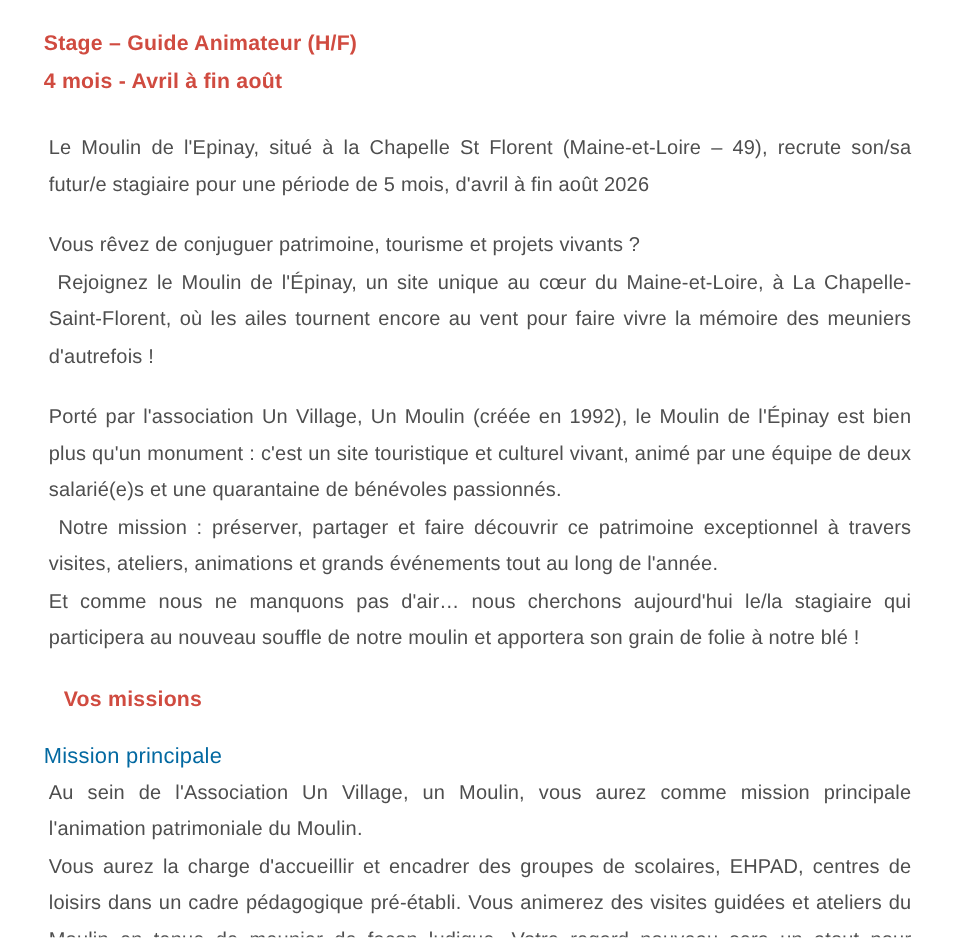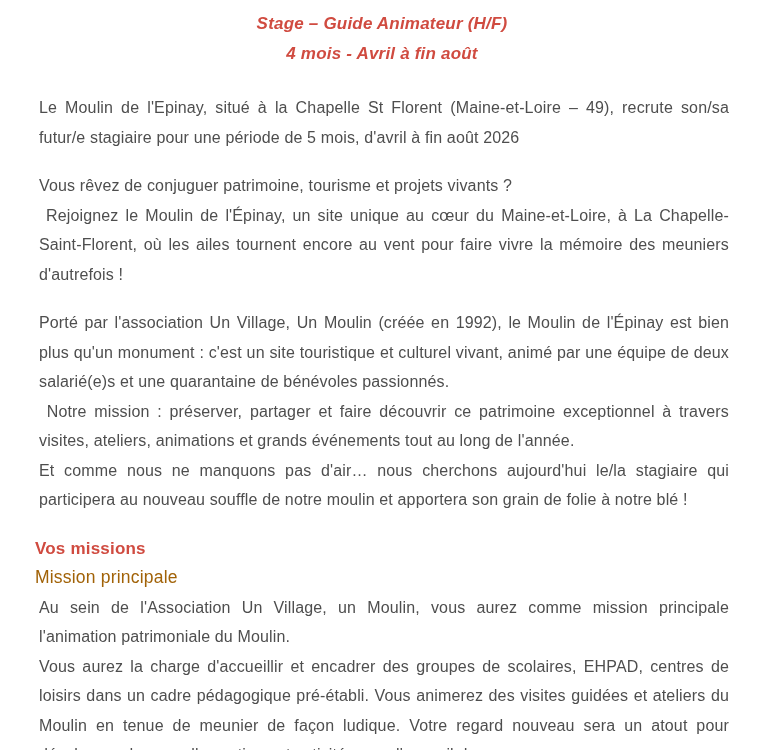--- a/index.html
+++ b/index.html
@@ -15,23 +15,21 @@
   }
   .page {
     box-sizing: border-box;
     width: 764px;
     height: 750px;
     padding: 2px 35px 0 35px;
     overflow: hidden;
     background: #ffffff;
   }
   .doc-header {
-    text-align: center;
-    margin: 7px 0 24px 0;
-    font-style: italic;
+    margin: 18px 0 24px 0;
   }
   .doc-title,
   .doc-subtitle {
     margin: 0;
     font-size: 17px;
     font-weight: 700;
     line-height: 30px;
     color: #d04b40;
     letter-spacing: 0.2px;
   }
@@ -41,33 +39,33 @@
     line-height: 29.5px;
     color: #4e4e4e;
     text-align: justify;
     white-space: pre-wrap;
     letter-spacing: 0.15px;
   }
   .para.last {
     margin-bottom: 0;
   }
   .section-heading {
-    margin: 0;
+    margin: 16px;
     font-size: 17px;
     font-weight: 700;
     line-height: 29.5px;
     color: #d04b40;
     letter-spacing: 0.2px;
   }
   .section-subheading {
     margin: 0;
     font-size: 17.5px;
     font-weight: 400;
     line-height: 29.5px;
-    color: #a16207;
+    color: #0369a1;
     letter-spacing: 0.2px;
   }
 </style>
 </head>
 <body>
 
 <main class="page">
   <header class="doc-header">
     <h1 class="doc-title">Stage – Guide Animateur (H/F)</h1>
     <h2 class="doc-subtitle">4 mois - Avril à fin août</h2>

